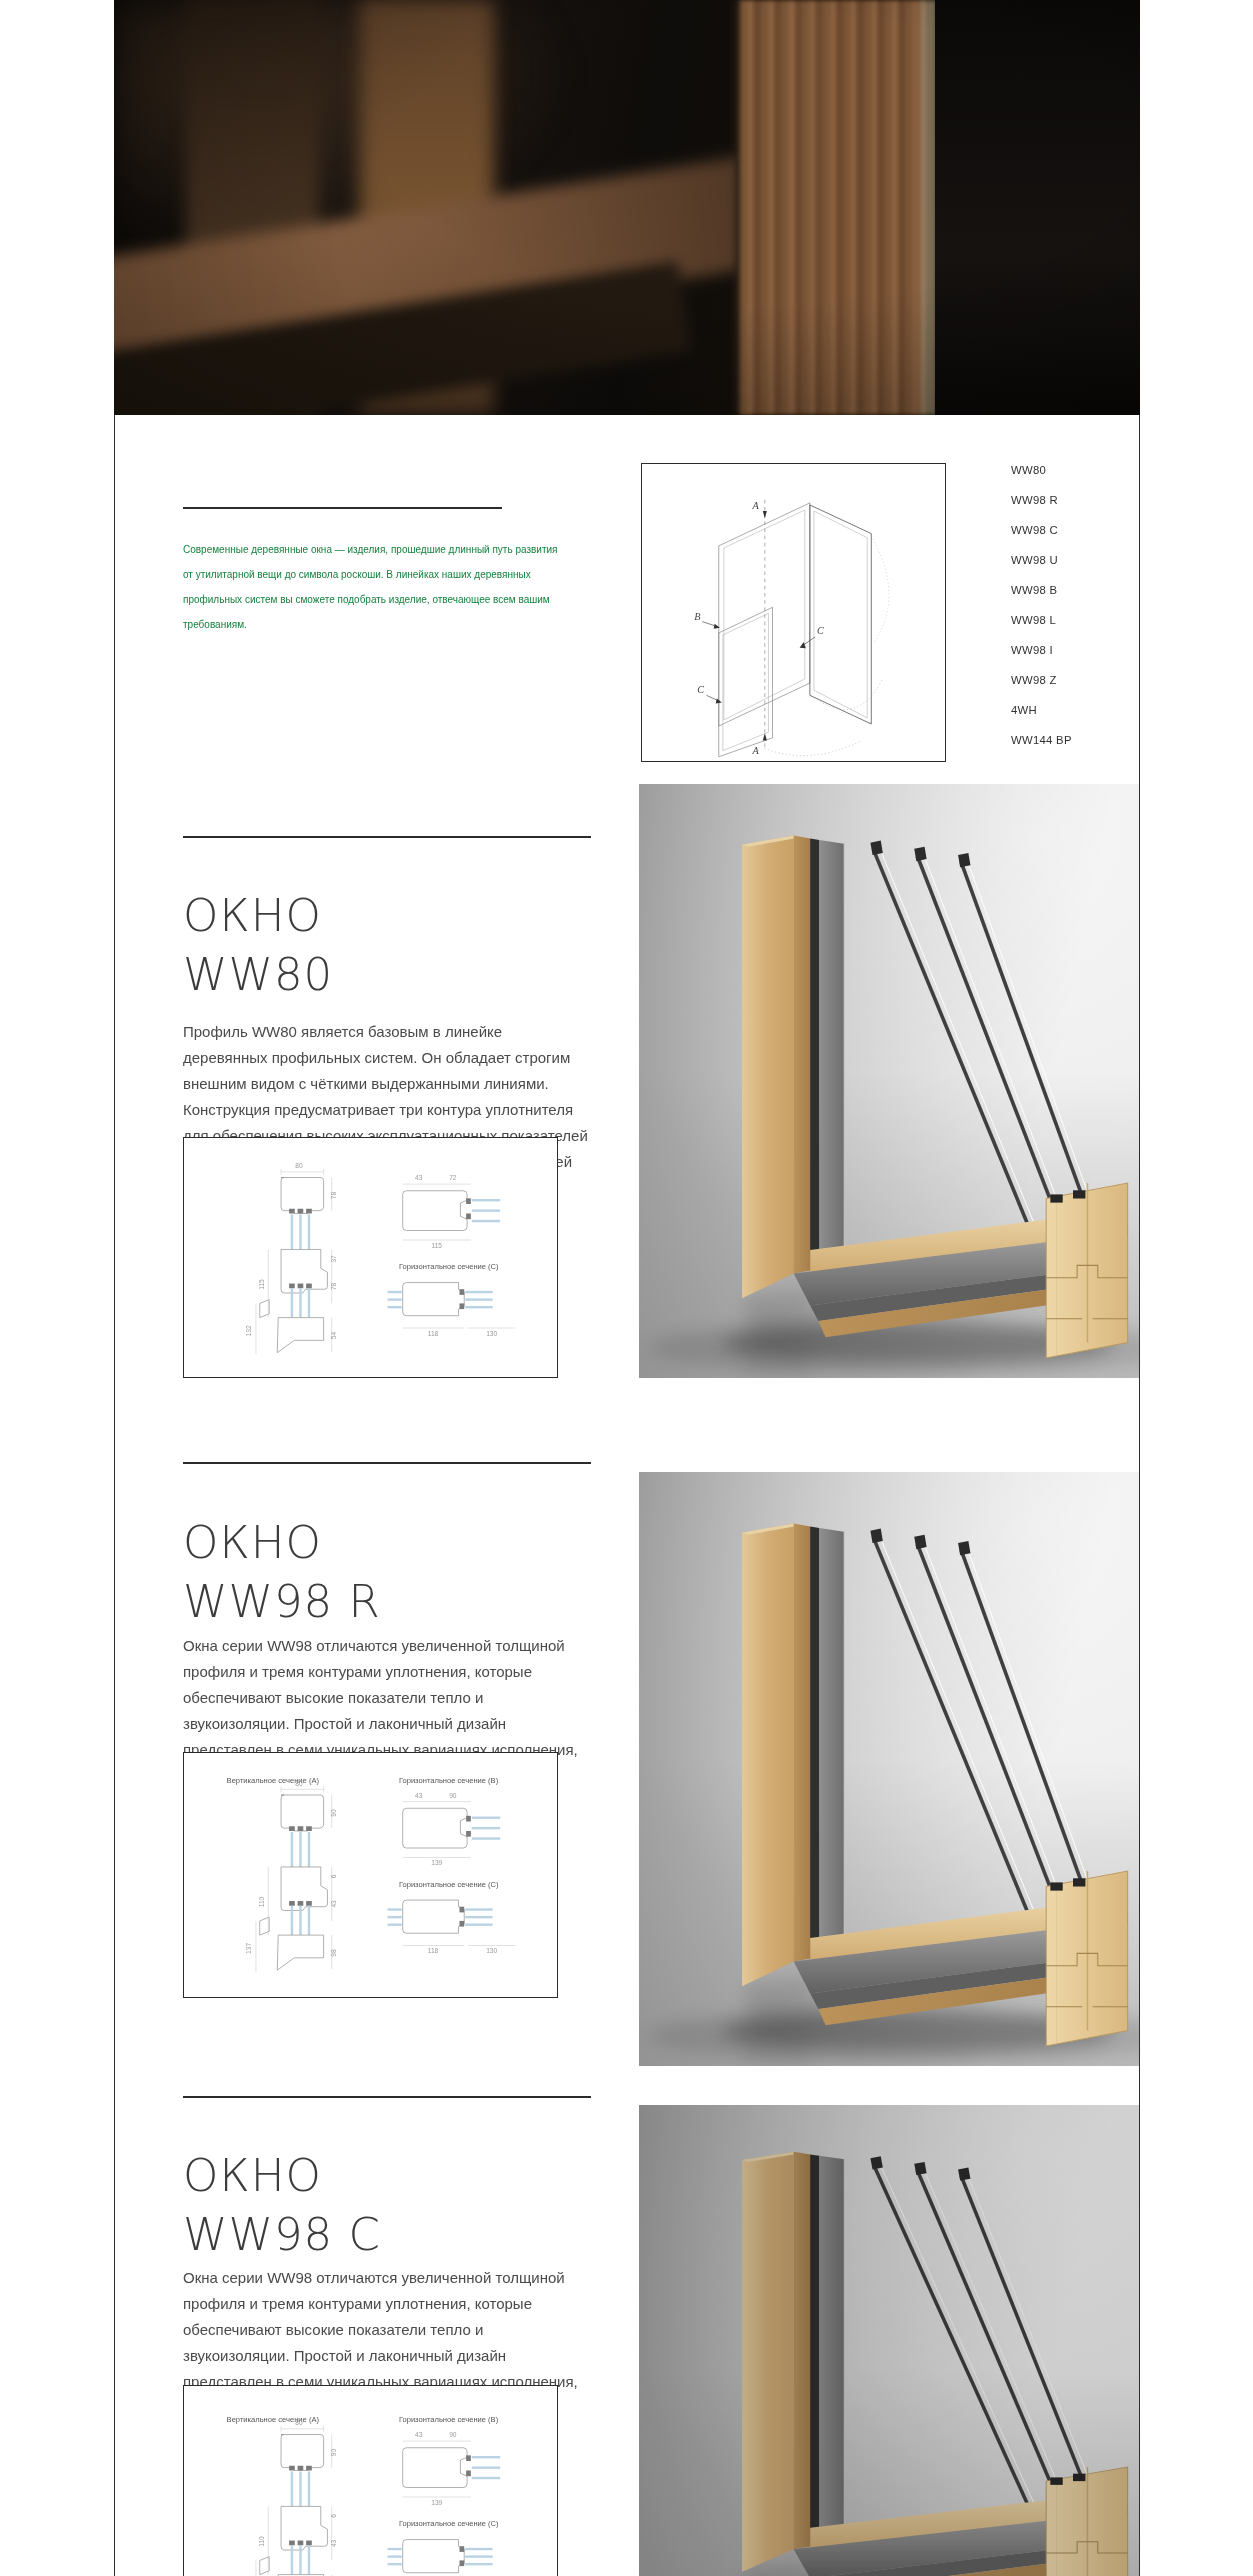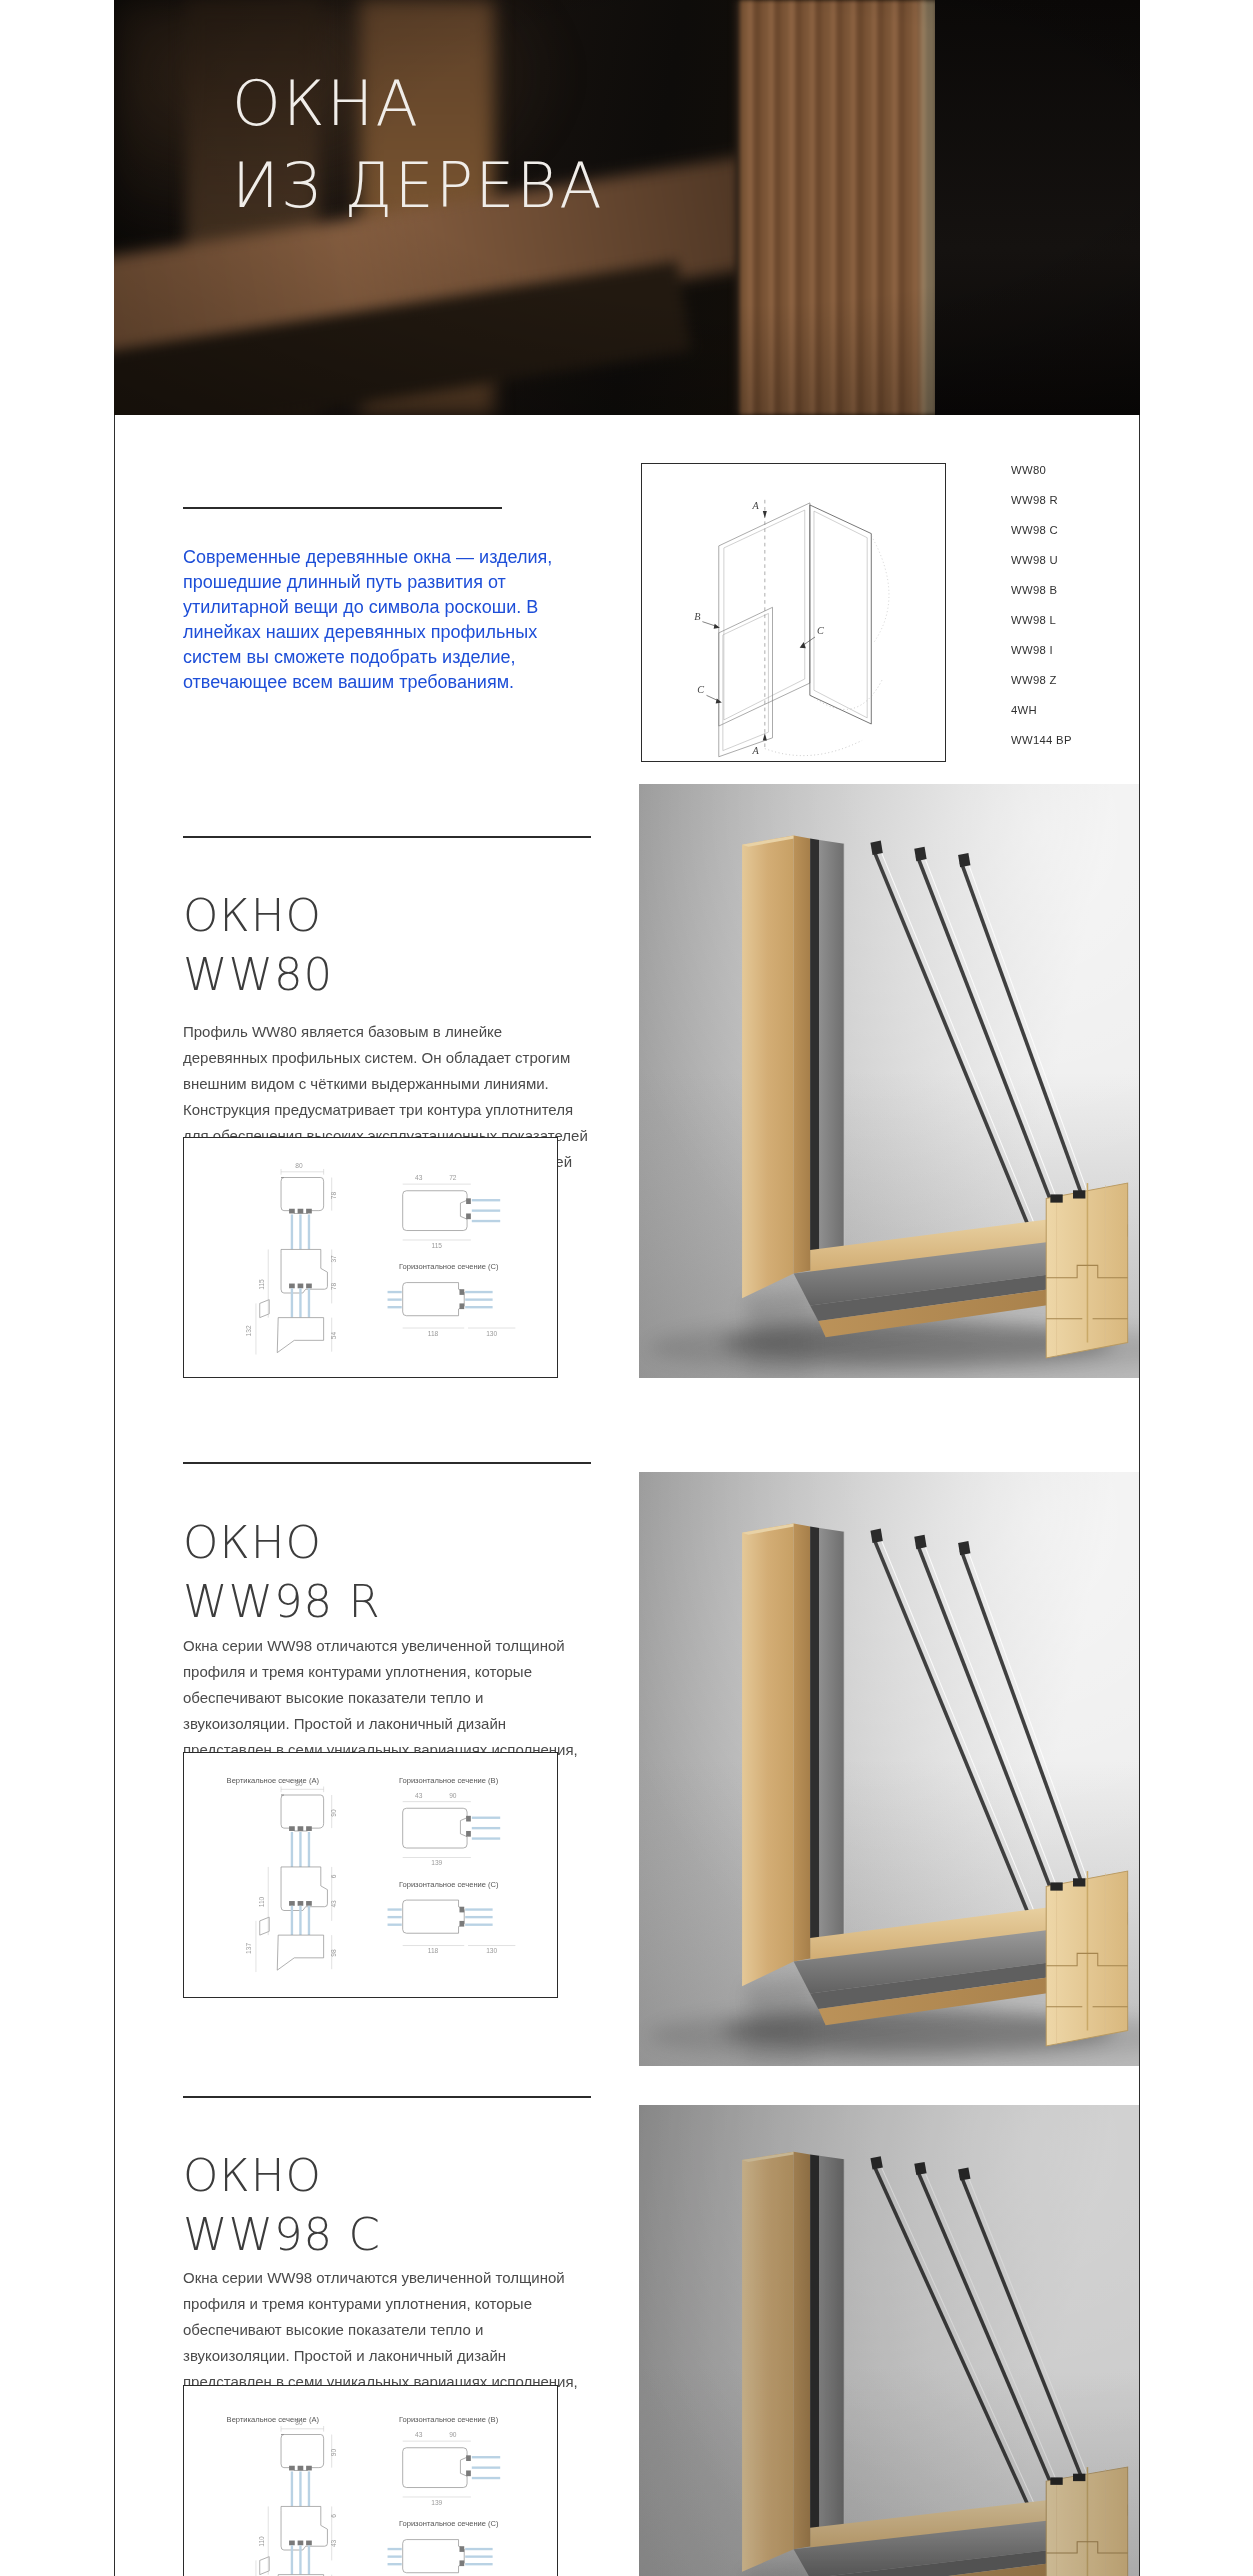--- a/index.html
+++ b/index.html
@@ -22,21 +22,21 @@
   .h-beam2{left:-2%;top:74%;width:58%;height:22%;background:#221910;transform:rotate(-9deg);filter:blur(6.2px);}
   .h-plank3{left:61%;top:0;width:18%;height:100%;background:repeating-linear-gradient(90deg,#7b5536 0 8.2px,#8f6544 8.2px 13.4px,#6a472c 13.4px 20.6px);filter:blur(2.1px);}
   .h-plank3b{left:60.5%;top:0;width:2%;height:100%;background:#2b2017;filter:blur(3.1px);}
   .h-edge{left:78.6%;top:0;width:1.6%;height:100%;background:#cdb691;filter:blur(2.6px);opacity:.55;}
   .h-right{left:80%;top:0;width:20%;height:100%;background:linear-gradient(180deg,#0b0908,#151210 60%,#0a0807);}
   .h-vig{inset:0;background:radial-gradient(ellipse at 62% 38%,transparent 40%,rgba(0,0,0,.38) 100%);}
   .hero-title{position:absolute;left:118px;top:21.6px;font-family:"DejaVu Sans ExtraLight","DejaVu Sans Light","DejaVu Sans",sans-serif;font-weight:200;font-size:62px;line-height:82px;letter-spacing:2.1px;color:#f0ede9;}
 
   
   .intro-rule{left:183px;top:507px;width:319px;height:1.5px;background:#2b2b2b;}
-  .intro-text{left:183px;top:527px;width:386px;font-size:18px;line-height:25px;color:#1d4ed8;}
+  .intro-text{left:183px;top:527px;width:386px;font-size:10px;line-height:25px;color:#15803d;}
 
   
   .diagram-box{left:641px;top:463px;width:305px;height:299px;border:1px solid #2b2b2b;background:#fff;box-sizing:border-box;}
   .model-list{left:1011px;top:455px;width:124px;}
   .model-item{height:30px;font-size:11.3px;letter-spacing:0.3px;color:#303030;display:flex;align-items:center;cursor:pointer;}
 
   
   .sec-rule{left:183px;width:408px;height:1.5px;background:#2b2b2b;}
   .sec-title{left:183px;font-family:"DejaVu Sans ExtraLight","DejaVu Sans Light","DejaVu Sans",sans-serif;font-weight:400;font-size:45px;line-height:59px;letter-spacing:1px;color:#3c3c3c;}
   .sec-body{left:183px;width:407px;font-size:15px;line-height:26px;color:#4a4a4a;}
@@ -172,24 +172,20 @@
   <div class="h-haze"></div>
     <div class="h-plank1"></div>
     <div class="h-plank2"></div>
   <div class="h-beam"></div>
     <div class="h-beam2"></div>
   <div class="h-plank3b"></div>
     <div class="h-plank3"></div>
     <div class="h-edge"></div>
   <div class="h-right"></div>
     <div class="h-vig"></div>
-  <h1 class="hero-title">
-    <span>ОКНА</span><br>
-    <span>ИЗ ДЕРЕВА</span>
-  </h1>
 </header>
 
 <div class="abs intro-rule"></div>
 <p class="abs intro-text">Современные деревянные окна — изделия, прошедшие длинный путь развития от утилитарной вещи до символа роскоши. В линейках наших деревянных профильных систем вы сможете подобрать изделие, отвечающее всем вашим требованиям.</p>
 
 <div class="abs diagram-box">
   <svg class="diag-svg" viewBox="0 0 592 578" xmlns="http://www.w3.org/2000/svg">
     <polygon class="wire" points="150,160 328,76 328,428 150,512"></polygon>
     <polygon class="wire2" points="160,164 318,90 318,420 160,500"></polygon>
     <polygon class="wire" points="150,330 255,280 255,535 150,572"></polygon>

